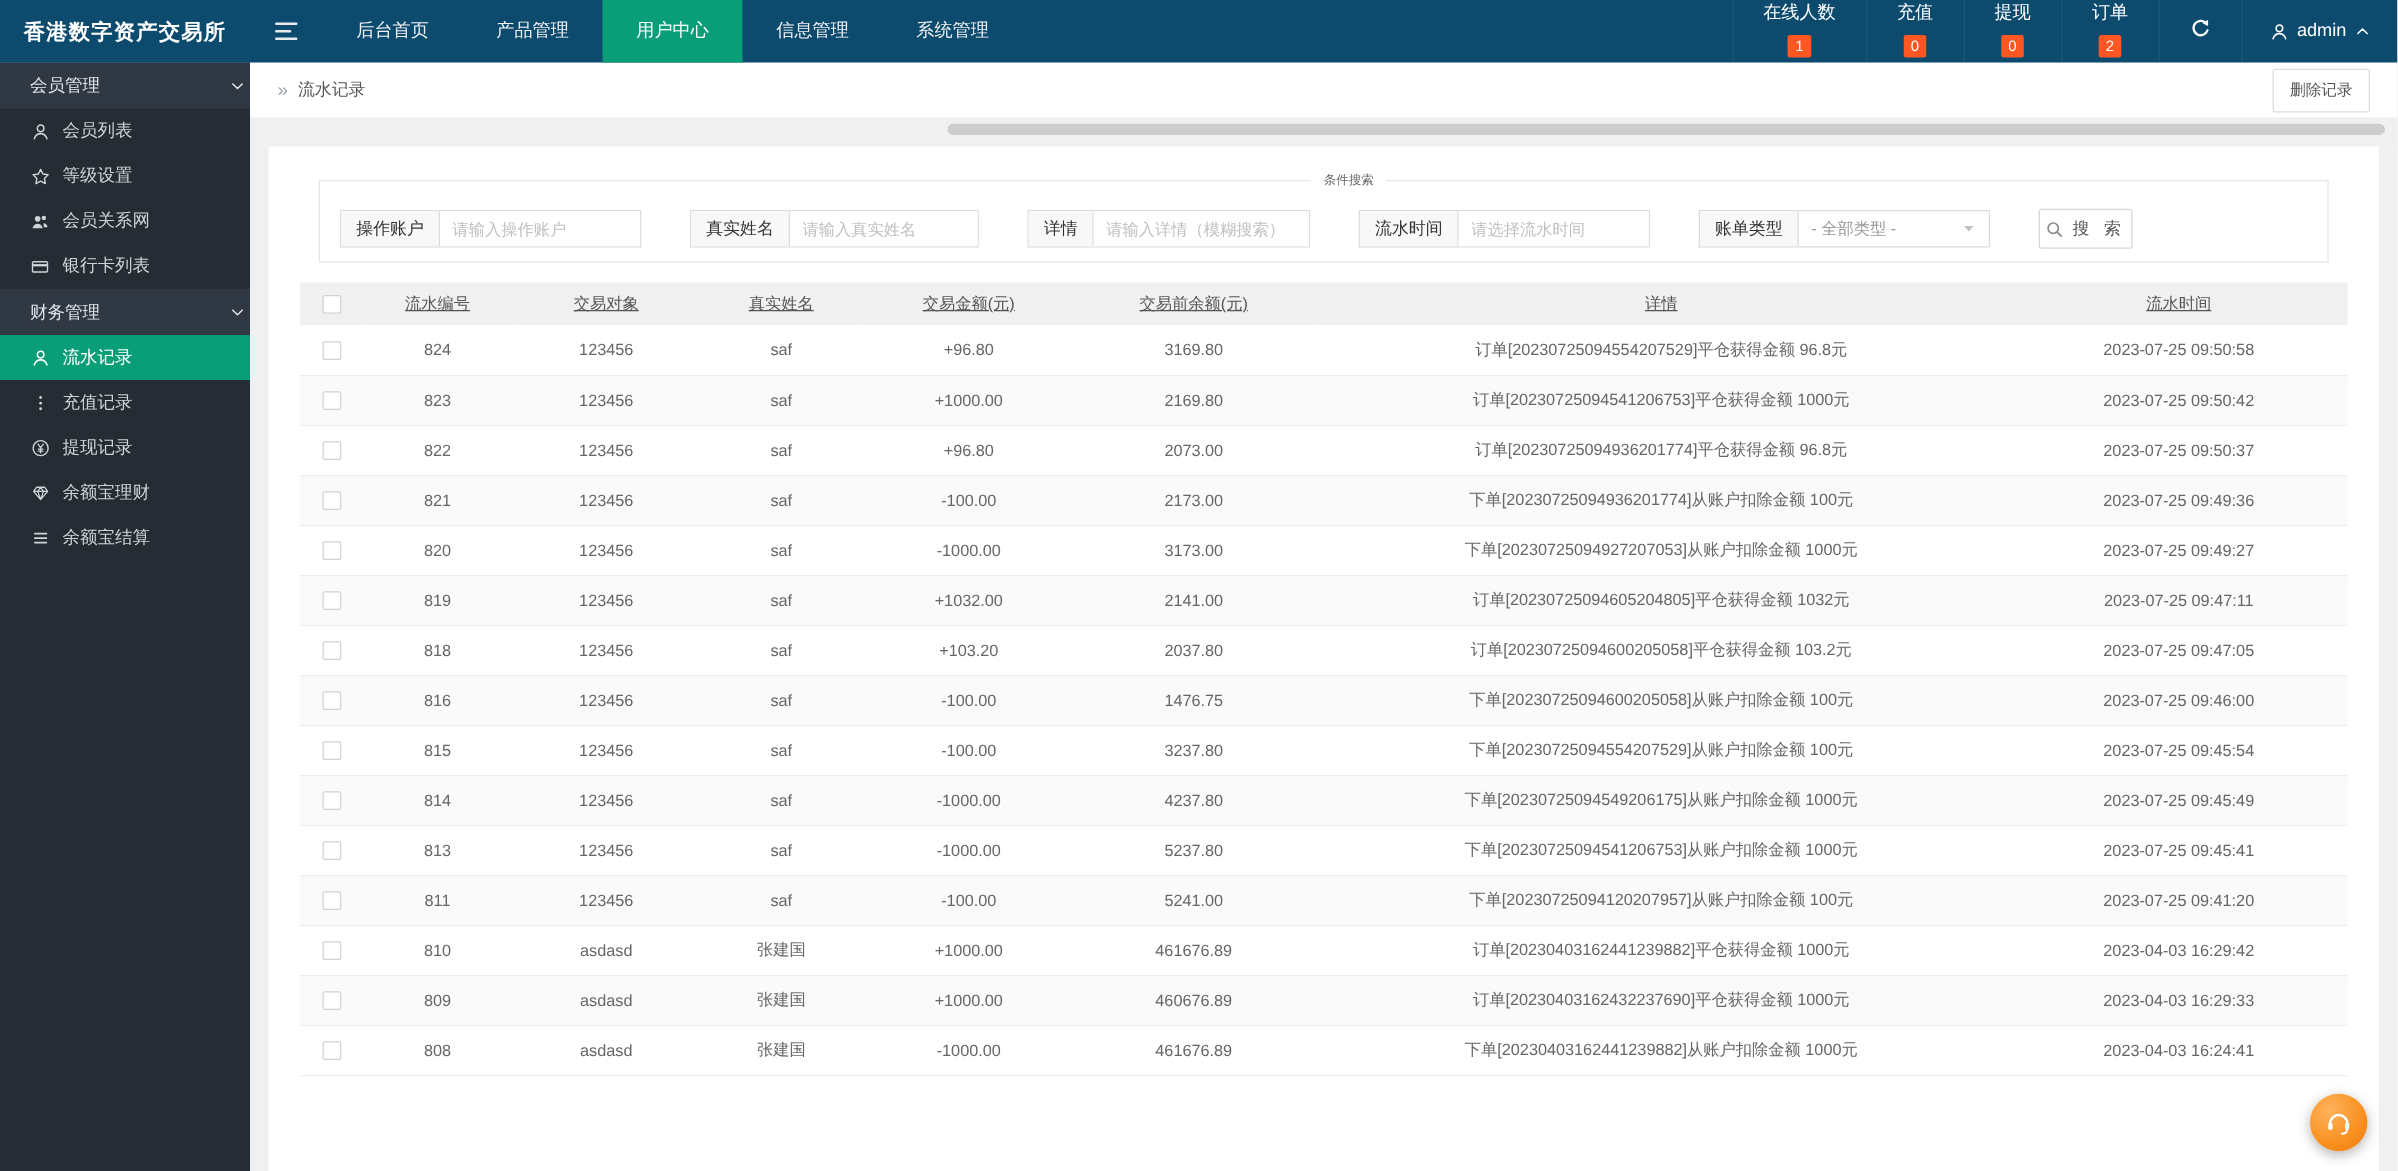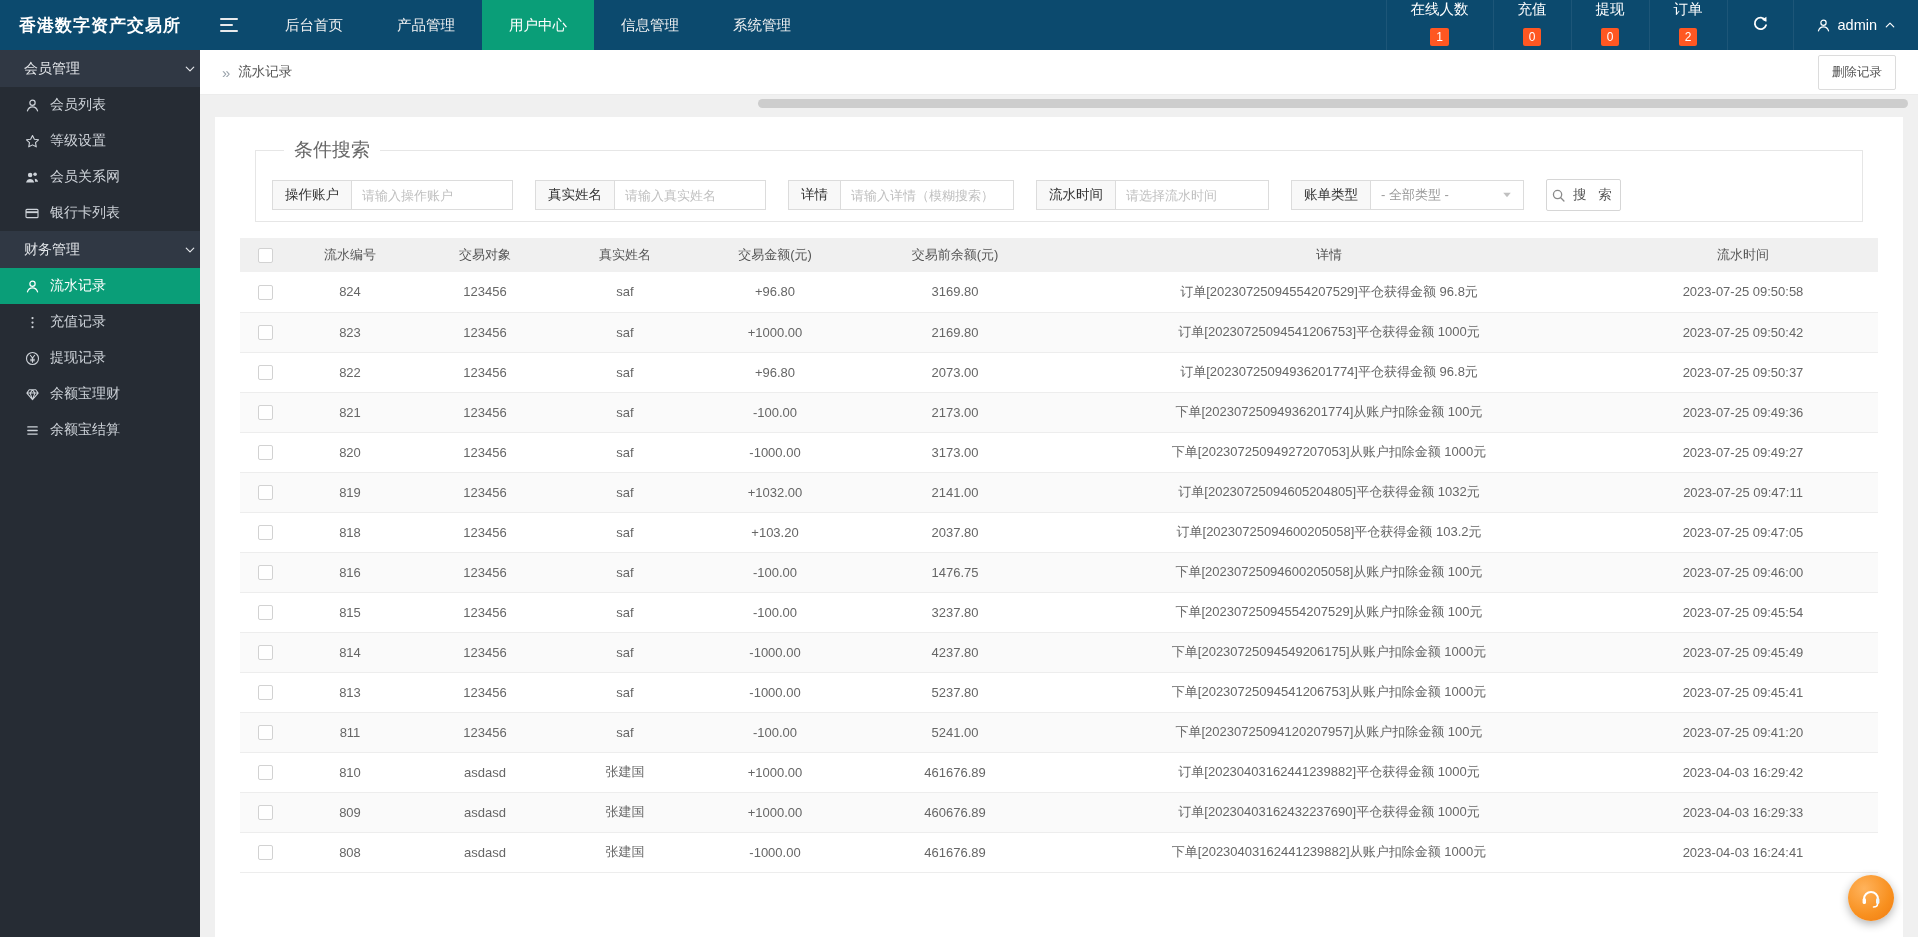--- a/index.html
+++ b/index.html
@@ -36,38 +36,38 @@
   .breadcrumb-bar { height:45px; background:#ffffff; display:flex; align-items:center; padding:0 22px; border-bottom:1px solid #ececec; }
   .bc-arrow { color:#9aa3ab; font-size:15px; margin-right:8px; }
   .bc-title { color:#555; font-size:13.5px; }
   .delete-btn { margin-left:auto; background:#fff; border:1px solid #dcdcdc; border-radius:2px; color:#555; font-size:12.5px; padding:8px 13px; cursor:pointer; font-family:inherit; }
   .strip { position:relative; height:22px; background:#f0f0f0; }
   .hthumb { position:absolute; top:4px; left:558px; right:10px; height:9px; border-radius:5px; background:#cdcdcd; cursor:pointer; }
   .card { margin:0 15px; background:#ffffff; height:900px; padding-top:14px; }
 
   
   fieldset.search { margin:6px 40px 16px 40px; border:1px solid #e6e6e6; padding:16px 0 10px 16px; }
-  fieldset.search legend { margin-left:12px; padding:0 10px; color:#666; font-size:19px; }
-  .search-row { display:flex; align-items:center; gap:22px; }
+  fieldset.search legend { margin-left:12px; padding:0 10px; color:#666; font-size:10px;text-align:center; }
+  .search-row { display:flex; align-items:center; gap:39px; }
   .sfield { display:flex; align-items:stretch; height:30px; border:1px solid #dcdcdc; background:#fff; }
   .sfield .lbl { background:#f8f8f8; border-right:1px solid #dcdcdc; line-height:28px; padding:0 12px; font-size:13.5px; color:#333; white-space:nowrap; }
   .sfield input { border:none; outline:none; padding:0 10px; font-size:13px; color:#666; font-family:inherit; }
   .sfield input::placeholder { color:#c0c0c0; }
   .w0{width:160px;} .w1{width:150px;} .w2{width:172px;} .w3{width:152px;}
   .sel { width:152px; display:flex; align-items:center; padding:0 10px; cursor:pointer; }
   .sel .val { color:#999; font-size:13px; }
   .sel .caret { margin-left:auto; color:#c0c0c0; display:flex; }
   .search-btn { height:32px; border:1px solid #d6d6d6; background:#fff; border-radius:2px; display:flex; align-items:center; gap:7px; padding:0 4px; font-size:13.5px; color:#555; letter-spacing:4px; cursor:pointer; font-family:inherit; }
   .search-btn .mag { color:#8a8a8a; display:flex; }
 
   
   table.flow { width:calc(100% - 50px); margin:0 25px; border-collapse:collapse; table-layout:fixed; }
   col.c0{width:50px;} col.c1{width:120px;} col.c2{width:150px;} col.c3{width:130px;}
   col.c4{width:170px;} col.c5{width:190px;} col.c7{width:270px;}
-  table.flow th { background:#f0f0f0; height:34px; font-weight:400; font-size:13px; color:#555; text-align:center; }
+  table.flow th { background:#f0f0f0; height:34px; font-weight:400; font-size:13px; color:#555; text-align:center;text-decoration:underline; }
   table.flow td { height:40px; font-size:13px; color:#666; text-align:center; border-bottom:1px solid #ededed; white-space:nowrap; overflow:hidden; text-overflow:ellipsis; }
   table.flow tbody tr:nth-child(even){ background:#fafafa; }
   .cb { width:15px; height:15px; border:1px solid #d2d2d2; border-radius:2px; background:#fff; display:inline-block; vertical-align:middle; cursor:pointer; }
   td.pos { color:#1fa51f; }
   td.neg { color:#f15b5b; }
 
   
   .float-btn { position:absolute; right:24px; bottom:16px; width:46px; height:46px; border-radius:50%;
     background:radial-gradient(circle at 35% 30%, #ffb35c, #f8901f 60%, #ef7a10);
     box-shadow:0 3px 10px rgba(0,0,0,0.3); display:flex; align-items:center; justify-content:center; cursor:pointer; z-index:40; }

